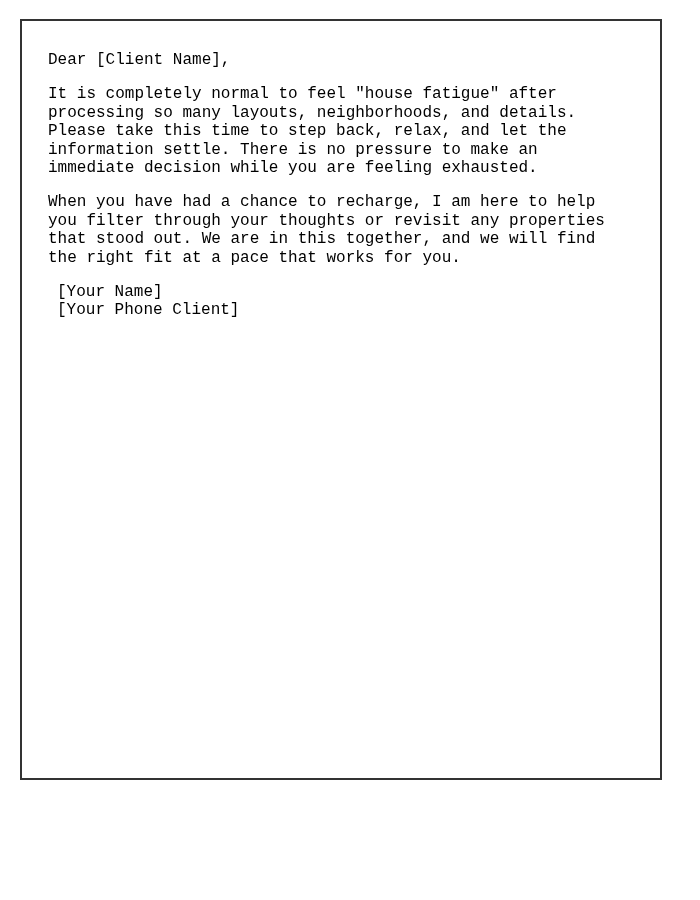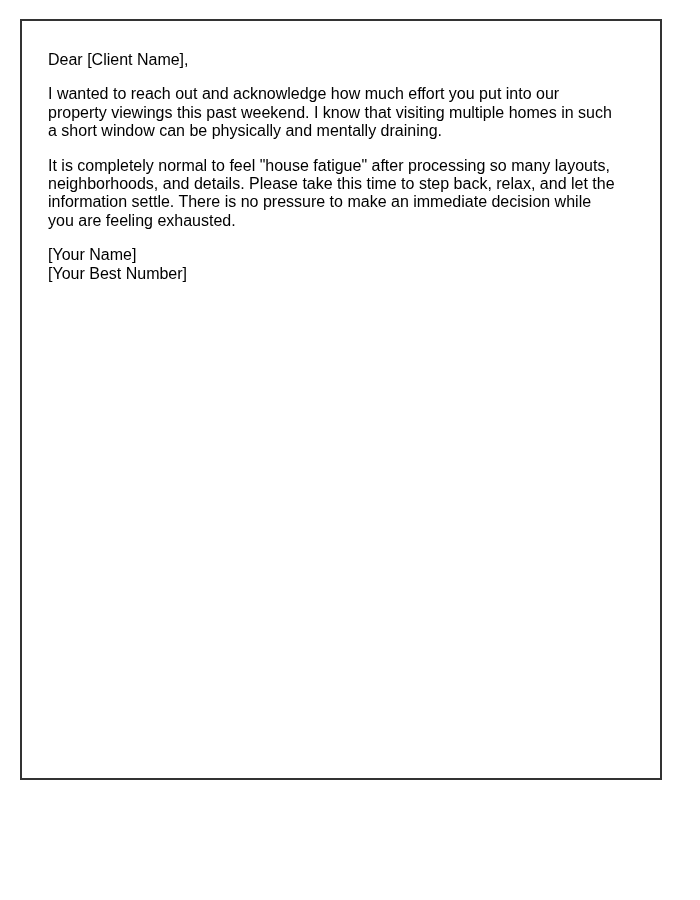--- a/index.html
+++ b/index.html
@@ -19,46 +19,46 @@
   .letter-page {
     position: absolute;
     left: 20px;
     top: 19px;
     width: 642px;
     height: 761px;
     box-sizing: border-box;
     border: 2px solid #333333;
     background: #ffffff;
     padding: 14px 42px 14px 26px;
-    font-family: Liberation Sans, sans-serif;
+    font-family: Liberation Mono, monospace;
     font-size: 16px;
     line-height: 1.15;
     color: #000000;
   }
   .letter-page p {
     margin: 16px 0;
   }
   .sig-block {
-    margin: 16px 0;
+    margin: 16px 9px;
   }
   .sig-line {
     margin: 0;
   }
 </style>
 </head>
 <body>
 
 <div class="canvas">
   <div class="letter-page">
     <p>Dear [Client Name],</p>
 
-    <p>I wanted to reach out and acknowledge how much effort you put into our property viewings this past weekend. I know that visiting multiple homes in such a short window can be physically and mentally draining.</p>
 
     <p>It is completely normal to feel "house fatigue" after processing so many layouts, neighborhoods, and details. Please take this time to step back, relax, and let the information settle. There is no pressure to make an immediate decision while you are feeling exhausted.</p>
 
+    <p>When you have had a chance to recharge, I am here to help you filter through your thoughts or revisit any properties that stood out. We are in this together, and we will find the right fit at a pace that works for you.</p>
 
 
     <div class="sig-block">
       <div class="sig-line">[Your Name]</div>
-      <div class="sig-line">[Your Best Number]</div>
+      <div class="sig-line">[Your Phone Client]</div>
     </div>
   </div>
 </div>
 
 </body></html>

